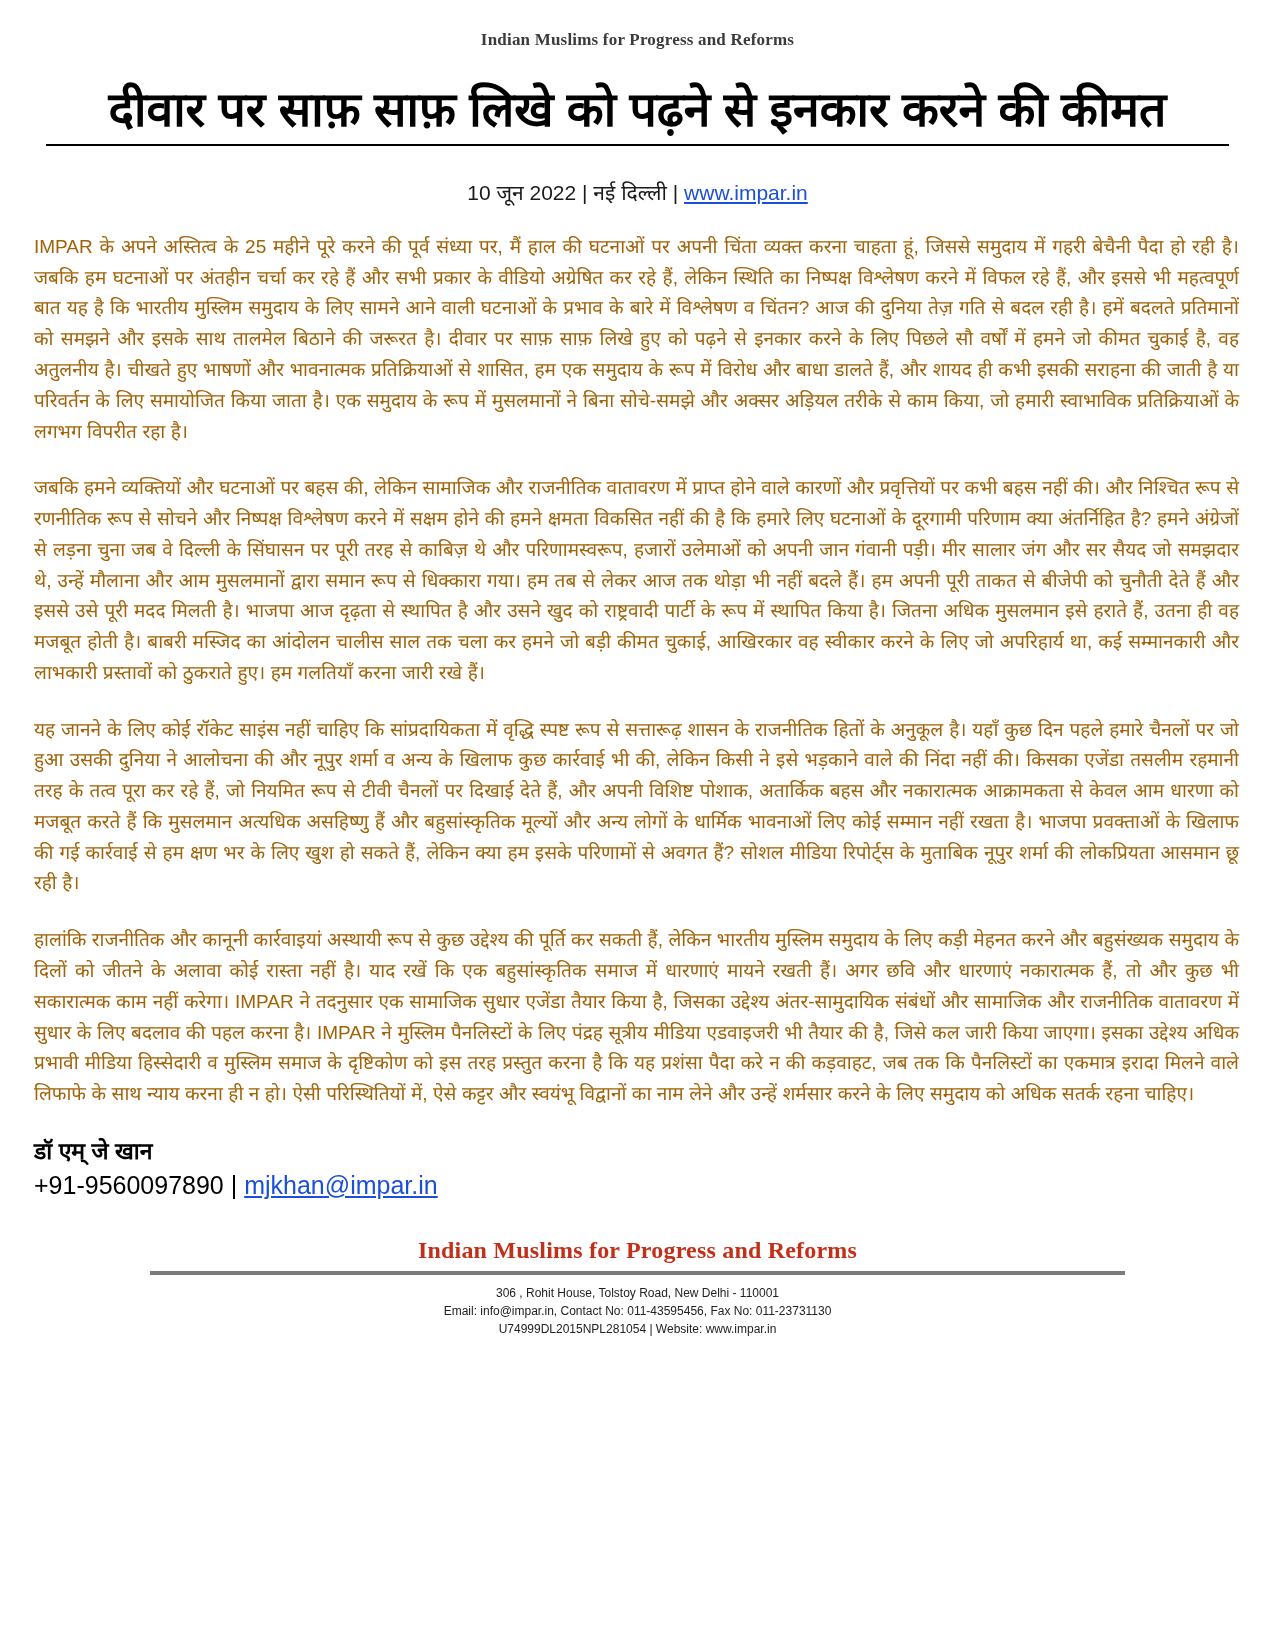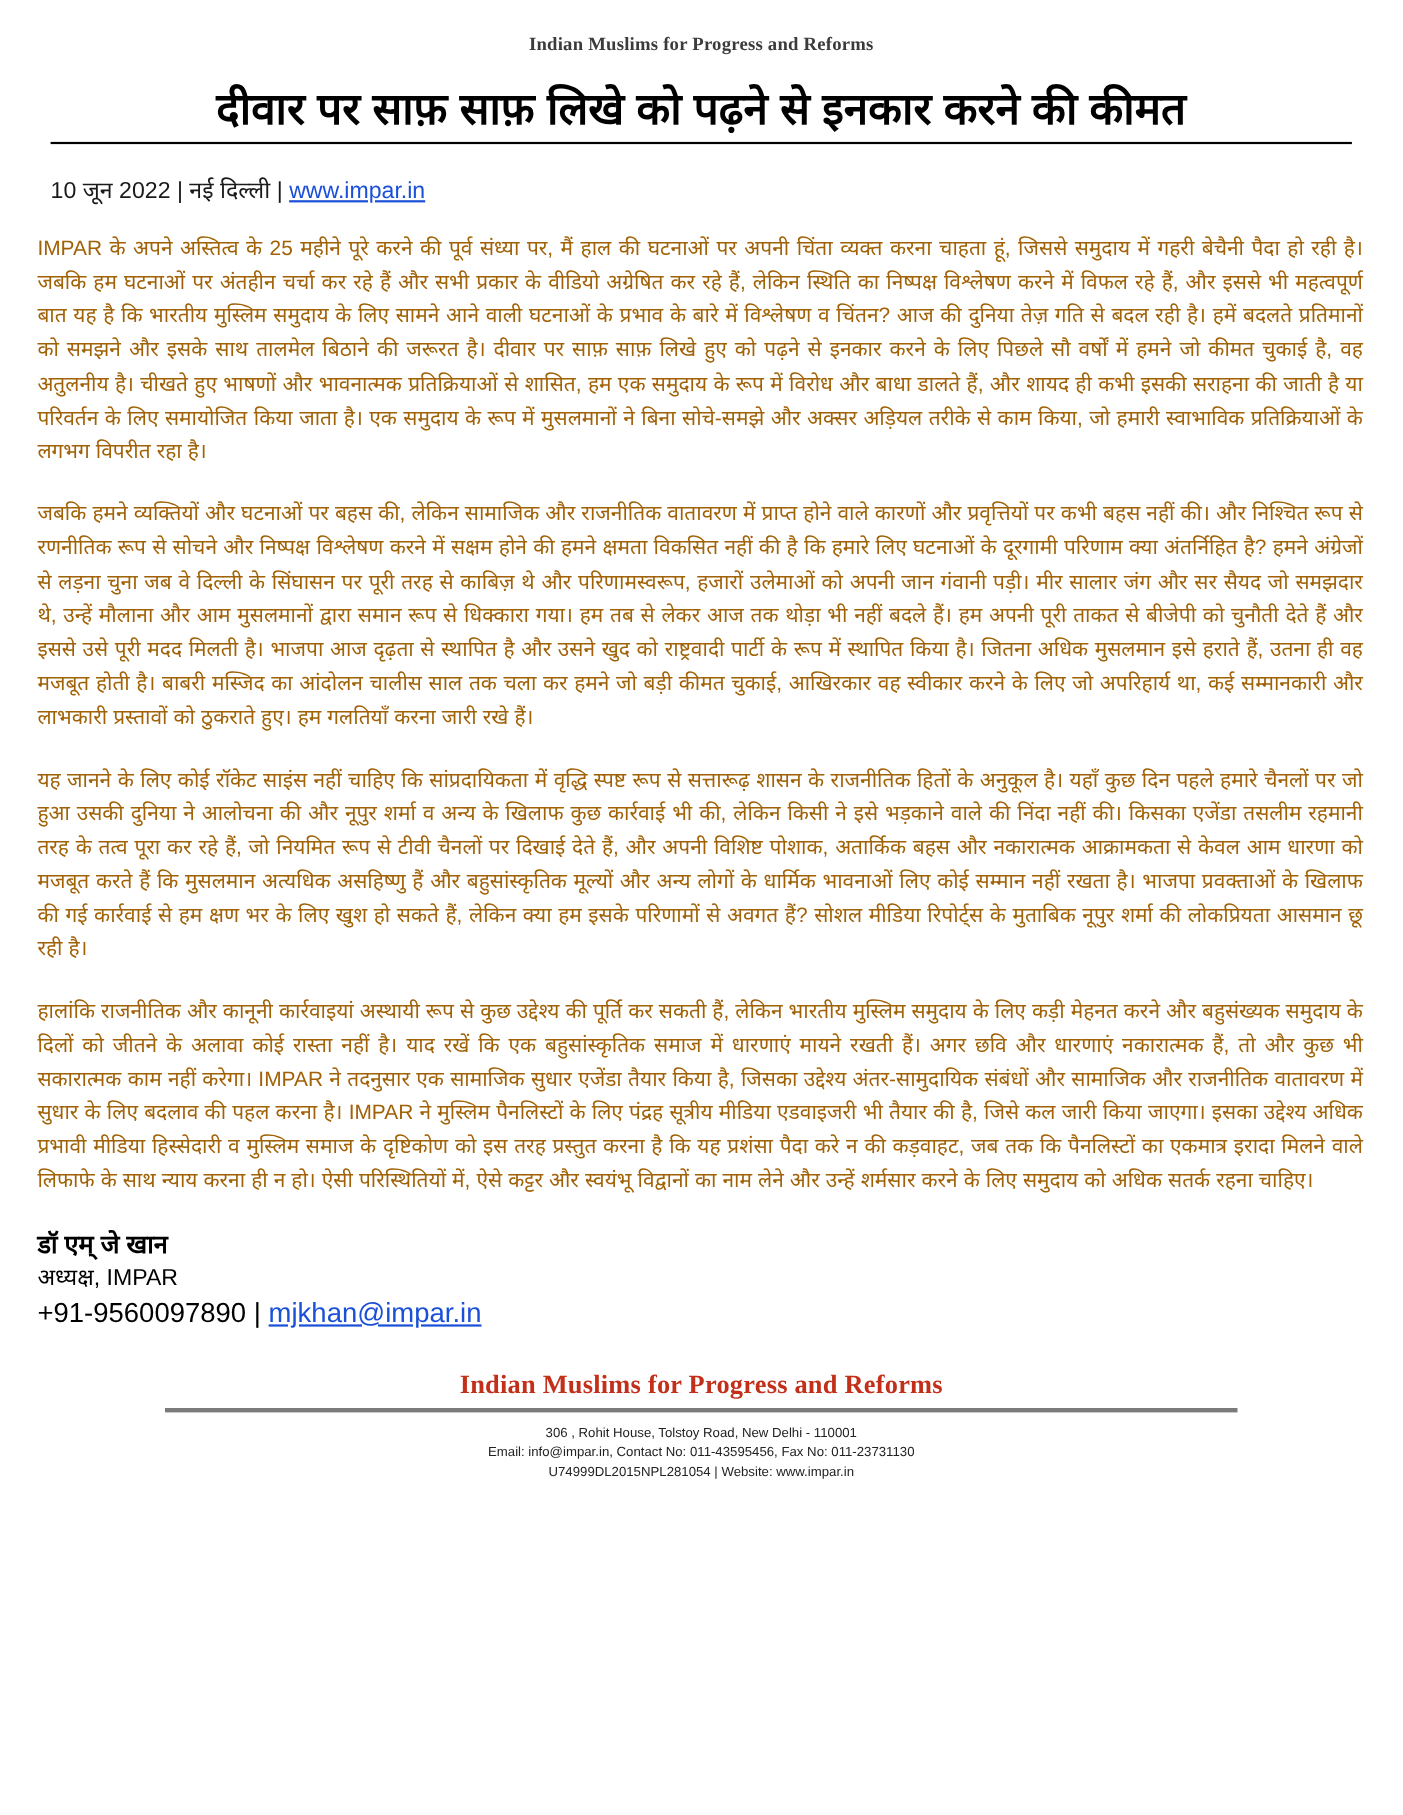--- a/index.html
+++ b/index.html
@@ -48,31 +48,31 @@
 
   
   .title-wrap {
     margin-top: 22px;
     padding: 0 46px;
     text-align: center;
   }
   .doc-title {
     font-family: "Liberation Sans", "DejaVu Sans", sans-serif;
     font-weight: bold;
-    font-size: 40px;
+    font-size: 48px;
     line-height: 1.18;
     color: #000;
     padding-bottom: 5px;
     border-bottom: 2px solid #000;
     display: block;
   }
   .byline {
     margin-top: 9px;
     font-size: 21px;
-    text-align: left;
+    text-align: center;
     color: #1a1a1a;
   }
   .byline .sep { color: #1a1a1a; }
   .link {
     color: #1a4fd8;
     text-decoration: underline;
   }
 
   
   .body-wrap {
@@ -156,21 +156,20 @@
 
   <div class="body-wrap">
     <p class="para">IMPAR के अपने अस्तित्व के 25 महीने पूरे करने की पूर्व संध्या पर, मैं हाल की घटनाओं पर अपनी चिंता व्यक्त करना चाहता हूं, जिससे समुदाय में गहरी बेचैनी पैदा हो रही है। जबकि हम घटनाओं पर अंतहीन चर्चा कर रहे हैं और सभी प्रकार के वीडियो अग्रेषित कर रहे हैं, लेकिन स्थिति का निष्पक्ष विश्लेषण करने में विफल रहे हैं, और इससे भी महत्वपूर्ण बात यह है कि भारतीय मुस्लिम समुदाय के लिए सामने आने वाली घटनाओं के प्रभाव के बारे में विश्लेषण व चिंतन? आज की दुनिया तेज़ गति से बदल रही है। हमें बदलते प्रतिमानों को समझने और इसके साथ तालमेल बिठाने की जरूरत है। दीवार पर साफ़ साफ़ लिखे हुए को पढ़ने से इनकार करने के लिए पिछले सौ वर्षों में हमने जो कीमत चुकाई है, वह अतुलनीय है। चीखते हुए भाषणों और भावनात्मक प्रतिक्रियाओं से शासित, हम एक समुदाय के रूप में विरोध और बाधा डालते हैं, और शायद ही कभी इसकी सराहना की जाती है या परिवर्तन के लिए समायोजित किया जाता है। एक समुदाय के रूप में मुसलमानों ने बिना सोचे-समझे और अक्सर अड़ियल तरीके से काम किया, जो हमारी स्वाभाविक प्रतिक्रियाओं के लगभग विपरीत रहा है।</p>
     <p class="para">जबकि हमने व्यक्तियों और घटनाओं पर बहस की, लेकिन सामाजिक और राजनीतिक वातावरण में प्राप्त होने वाले कारणों और प्रवृत्तियों पर कभी बहस नहीं की। और निश्चित रूप से रणनीतिक रूप से सोचने और निष्पक्ष विश्लेषण करने में सक्षम होने की हमने क्षमता विकसित नहीं की है कि हमारे लिए घटनाओं के दूरगामी परिणाम क्या अंतर्निहित है? हमने अंग्रेजों से लड़ना चुना जब वे दिल्ली के सिंघासन पर पूरी तरह से काबिज़ थे और परिणामस्वरूप, हजारों उलेमाओं को अपनी जान गंवानी पड़ी। मीर सालार जंग और सर सैयद जो समझदार थे, उन्हें मौलाना और आम मुसलमानों द्वारा समान रूप से धिक्कारा गया। हम तब से लेकर आज तक थोड़ा भी नहीं बदले हैं। हम अपनी पूरी ताकत से बीजेपी को चुनौती देते हैं और इससे उसे पूरी मदद मिलती है। भाजपा आज दृढ़ता से स्थापित है और उसने खुद को राष्ट्रवादी पार्टी के रूप में स्थापित किया है। जितना अधिक मुसलमान इसे हराते हैं, उतना ही वह मजबूत होती है। बाबरी मस्जिद का आंदोलन चालीस साल तक चला कर हमने जो बड़ी कीमत चुकाई, आखिरकार वह स्वीकार करने के लिए जो अपरिहार्य था, कई सम्मानकारी और लाभकारी प्रस्तावों को ठुकराते हुए। हम गलतियाँ करना जारी रखे हैं।</p>
     <p class="para">यह जानने के लिए कोई रॉकेट साइंस नहीं चाहिए कि सांप्रदायिकता में वृद्धि स्पष्ट रूप से सत्तारूढ़ शासन के राजनीतिक हितों के अनुकूल है। यहाँ कुछ दिन पहले हमारे चैनलों पर जो हुआ उसकी दुनिया ने आलोचना की और नूपुर शर्मा व अन्य के खिलाफ कुछ कार्रवाई भी की, लेकिन किसी ने इसे भड़काने वाले की निंदा नहीं की। किसका एजेंडा तसलीम रहमानी तरह के तत्व पूरा कर रहे हैं, जो नियमित रूप से टीवी चैनलों पर दिखाई देते हैं, और अपनी विशिष्ट पोशाक, अतार्किक बहस और नकारात्मक आक्रामकता से केवल आम धारणा को मजबूत करते हैं कि मुसलमान अत्यधिक असहिष्णु हैं और बहुसांस्कृतिक मूल्यों और अन्य लोगों के धार्मिक भावनाओं लिए कोई सम्मान नहीं रखता है। भाजपा प्रवक्ताओं के खिलाफ की गई कार्रवाई से हम क्षण भर के लिए खुश हो सकते हैं, लेकिन क्या हम इसके परिणामों से अवगत हैं? सोशल मीडिया रिपोर्ट्स के मुताबिक नूपुर शर्मा की लोकप्रियता आसमान छू रही है।</p>
     <p class="para">हालांकि राजनीतिक और कानूनी कार्रवाइयां अस्थायी रूप से कुछ उद्देश्य की पूर्ति कर सकती हैं, लेकिन भारतीय मुस्लिम समुदाय के लिए कड़ी मेहनत करने और बहुसंख्यक समुदाय के दिलों को जीतने के अलावा कोई रास्ता नहीं है।  याद रखें कि एक बहुसांस्कृतिक समाज में धारणाएं मायने रखती हैं। अगर छवि और धारणाएं नकारात्मक हैं, तो और कुछ भी सकारात्मक काम नहीं करेगा। IMPAR ने तदनुसार एक सामाजिक सुधार एजेंडा तैयार किया है, जिसका उद्देश्य अंतर-सामुदायिक संबंधों और सामाजिक और राजनीतिक वातावरण में सुधार के लिए बदलाव की पहल करना है। IMPAR ने मुस्लिम पैनलिस्टों के लिए पंद्रह सूत्रीय मीडिया एडवाइजरी भी तैयार की है, जिसे कल जारी किया जाएगा। इसका उद्देश्य अधिक प्रभावी मीडिया हिस्सेदारी व मुस्लिम समाज के दृष्टिकोण को इस तरह प्रस्तुत करना है कि यह प्रशंसा पैदा करे न की कड़वाहट, जब तक कि पैनलिस्टों का एकमात्र इरादा मिलने वाले लिफाफे के साथ न्याय करना ही न हो। ऐसी परिस्थितियों में, ऐसे कट्टर और स्वयंभू विद्वानों का नाम लेने और उन्हें शर्मसार करने के लिए समुदाय को अधिक सतर्क रहना चाहिए।</p>
   </div>
 
   <div class="signature">
     <div class="sig-name">डॉ एम् जे खान</div>
-    <div class="sig-role">अध्यक्ष, IMPAR</div>
     <div class="sig-contact">
       <span>+91-9560097890</span>
       <span>|</span>
       <a class="link" href="#">mjkhan@impar.in</a>
     </div>
   </div>
 
   <div class="footer">
     <div class="footer-org">Indian Muslims for Progress and Reforms</div>
     <div class="footer-rule"></div>

